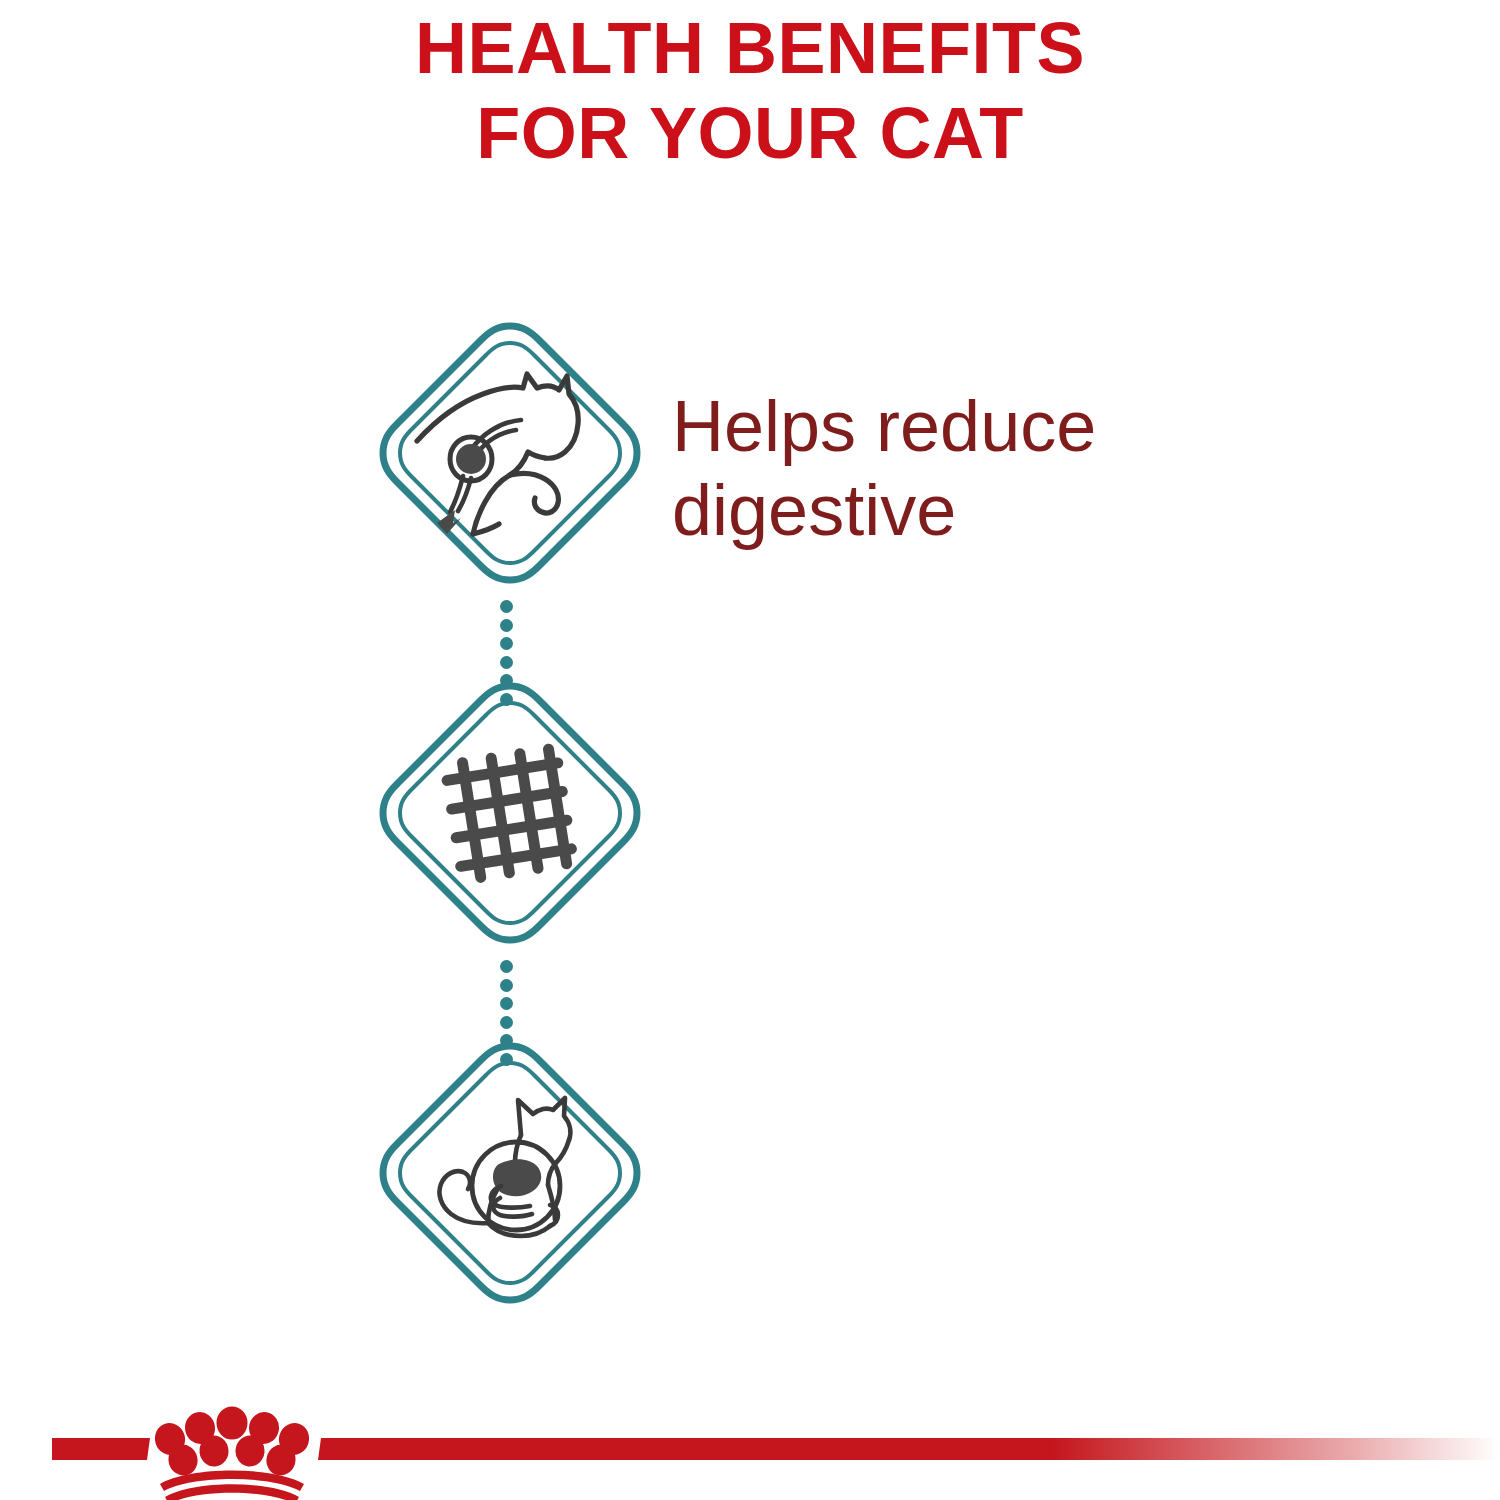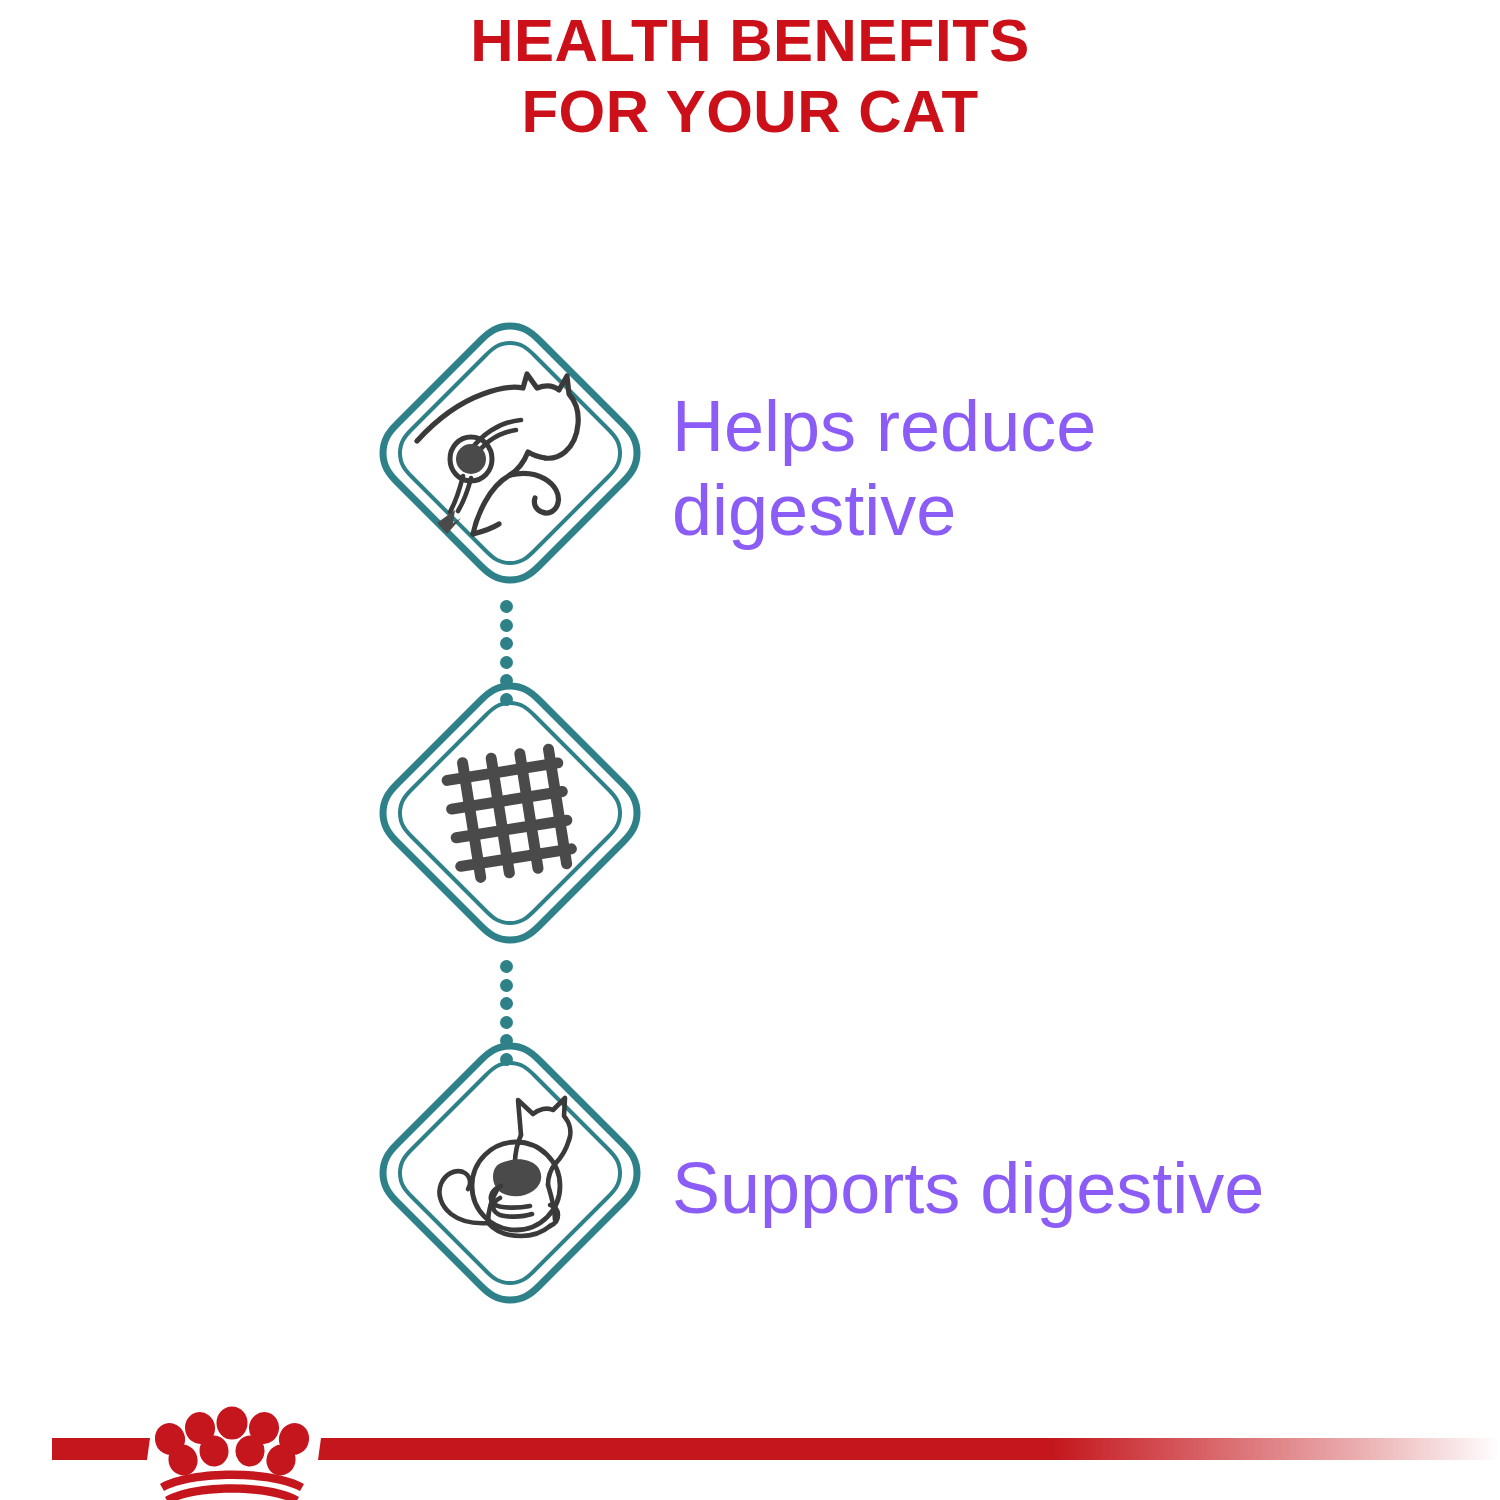--- a/index.html
+++ b/index.html
@@ -17,21 +17,21 @@
 
   
   .title {
     position:absolute;
     top:6px;
     left:0; right:0;
     text-align:center;
     color:#CC1019;
     font-family:"Liberation Sans", sans-serif;
     font-weight:bold;
-    font-size:60px;
+    font-size:72px;
     line-height:1.18;
     letter-spacing:0.5px;
   }
   .title-line { display:block; white-space:nowrap; }
 
   
   .benefits {
     position:absolute;
     left:0; right:0;
     top:318px;
@@ -50,21 +50,21 @@
     top:0;
     width:270px;
     height:270px;
   }
   .icon-slot svg { display:block; width:270px; height:270px; }
 
   .benefit-text {
     position:absolute;
     left:672px;
     width:790px;
-    color:#8b5cf6;
+    color:#7f1d1d;
     font-family:"Liberation Sans", sans-serif;
     font-weight:normal;
     font-size:72px;
     line-height:1.17;
   }
   .benefit-text .ln { display:block; white-space:nowrap; }
 
   
   .connector {
     position:absolute;
@@ -238,21 +238,20 @@
                    C148 160 133 160 124 153
                    C116 146 116 131 124 126 Z" fill="#4A4A4A"></path>
 
           <g fill="none" stroke="#3A3A3A" stroke-width="4.6" stroke-linecap="round">
             <path d="M126 148 C116 152 113 161 119 166 C125 171 145 170 155 168"></path>
             <path d="M125 160 C117 164 116 172 123 176 C130 180 148 179 157 176"></path>
           </g>
         </svg>
       </div>
       <div class="benefit-text">
-        <span class="ln">Supports digestive</span>
       </div>
     </div>
 
   </div>
 
   <div class="connector" id="connector-1">
     <span class="dot"></span>
     <span class="dot"></span>
     <span class="dot"></span>
     <span class="dot"></span>

